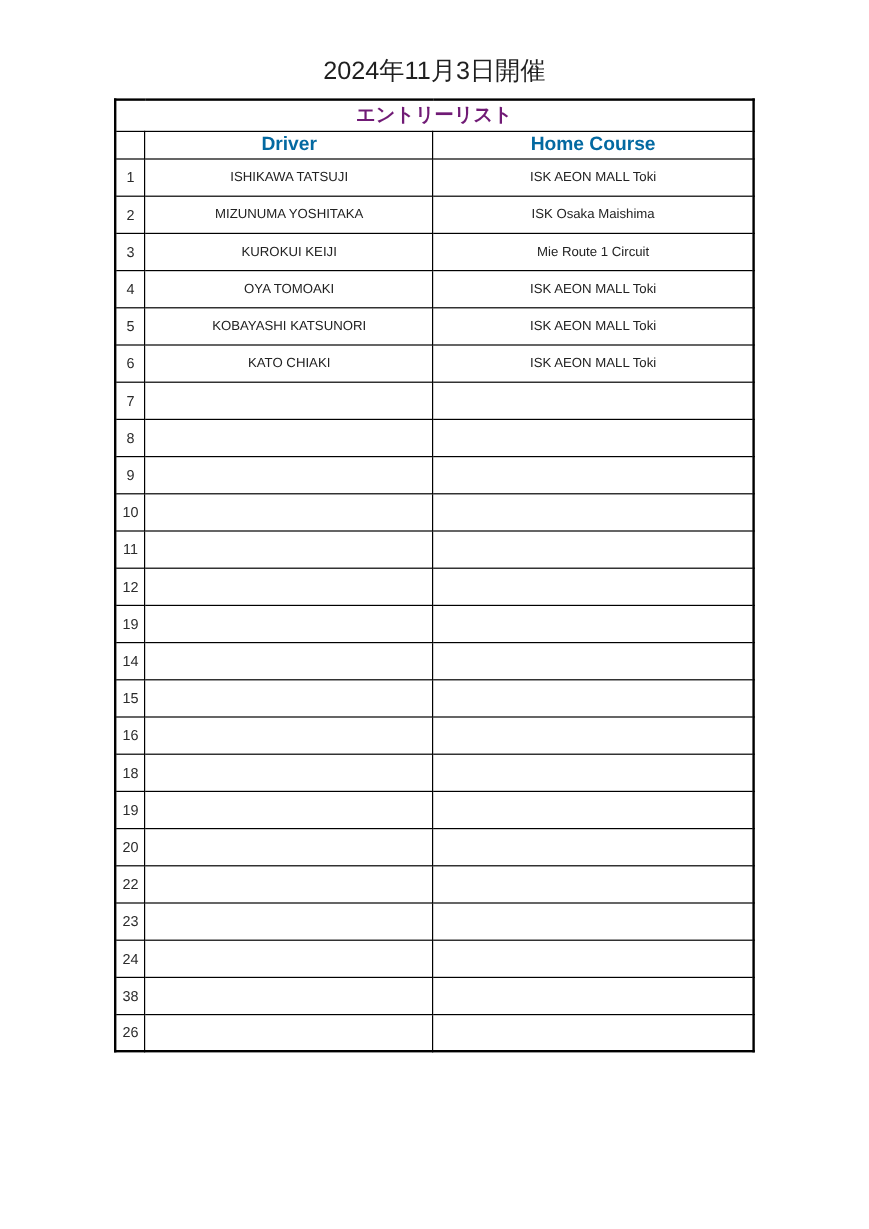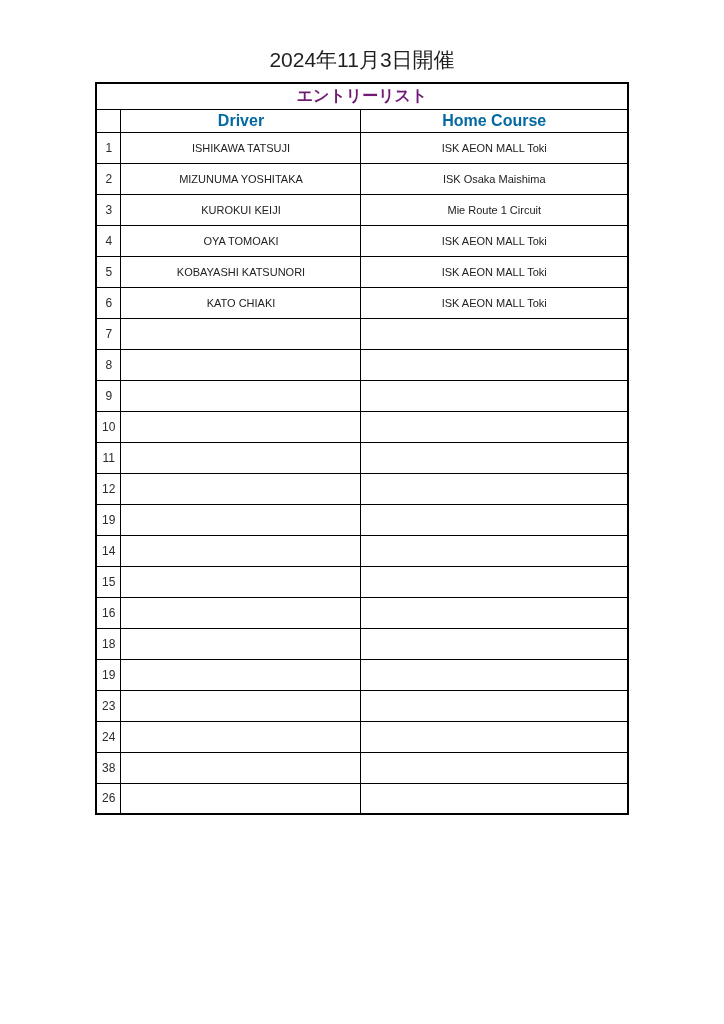--- a/index.html
+++ b/index.html
@@ -178,20 +178,30 @@
           <td class="num-cell">18</td>
           <td class="data-cell"></td>
           <td class="data-cell"></td>
         </tr>
         <tr>
           <td class="num-cell">19</td>
           <td class="data-cell"></td>
           <td class="data-cell"></td>
         </tr>
         <tr>
+          <td class="num-cell">20</td>
+          <td class="data-cell"></td>
+          <td class="data-cell"></td>
+        </tr>
+        <tr>
+          <td class="num-cell">22</td>
+          <td class="data-cell"></td>
+          <td class="data-cell"></td>
+        </tr>
+        <tr>
           <td class="num-cell">23</td>
           <td class="data-cell"></td>
           <td class="data-cell"></td>
         </tr>
         <tr>
           <td class="num-cell">24</td>
           <td class="data-cell"></td>
           <td class="data-cell"></td>
         </tr>
         <tr>

